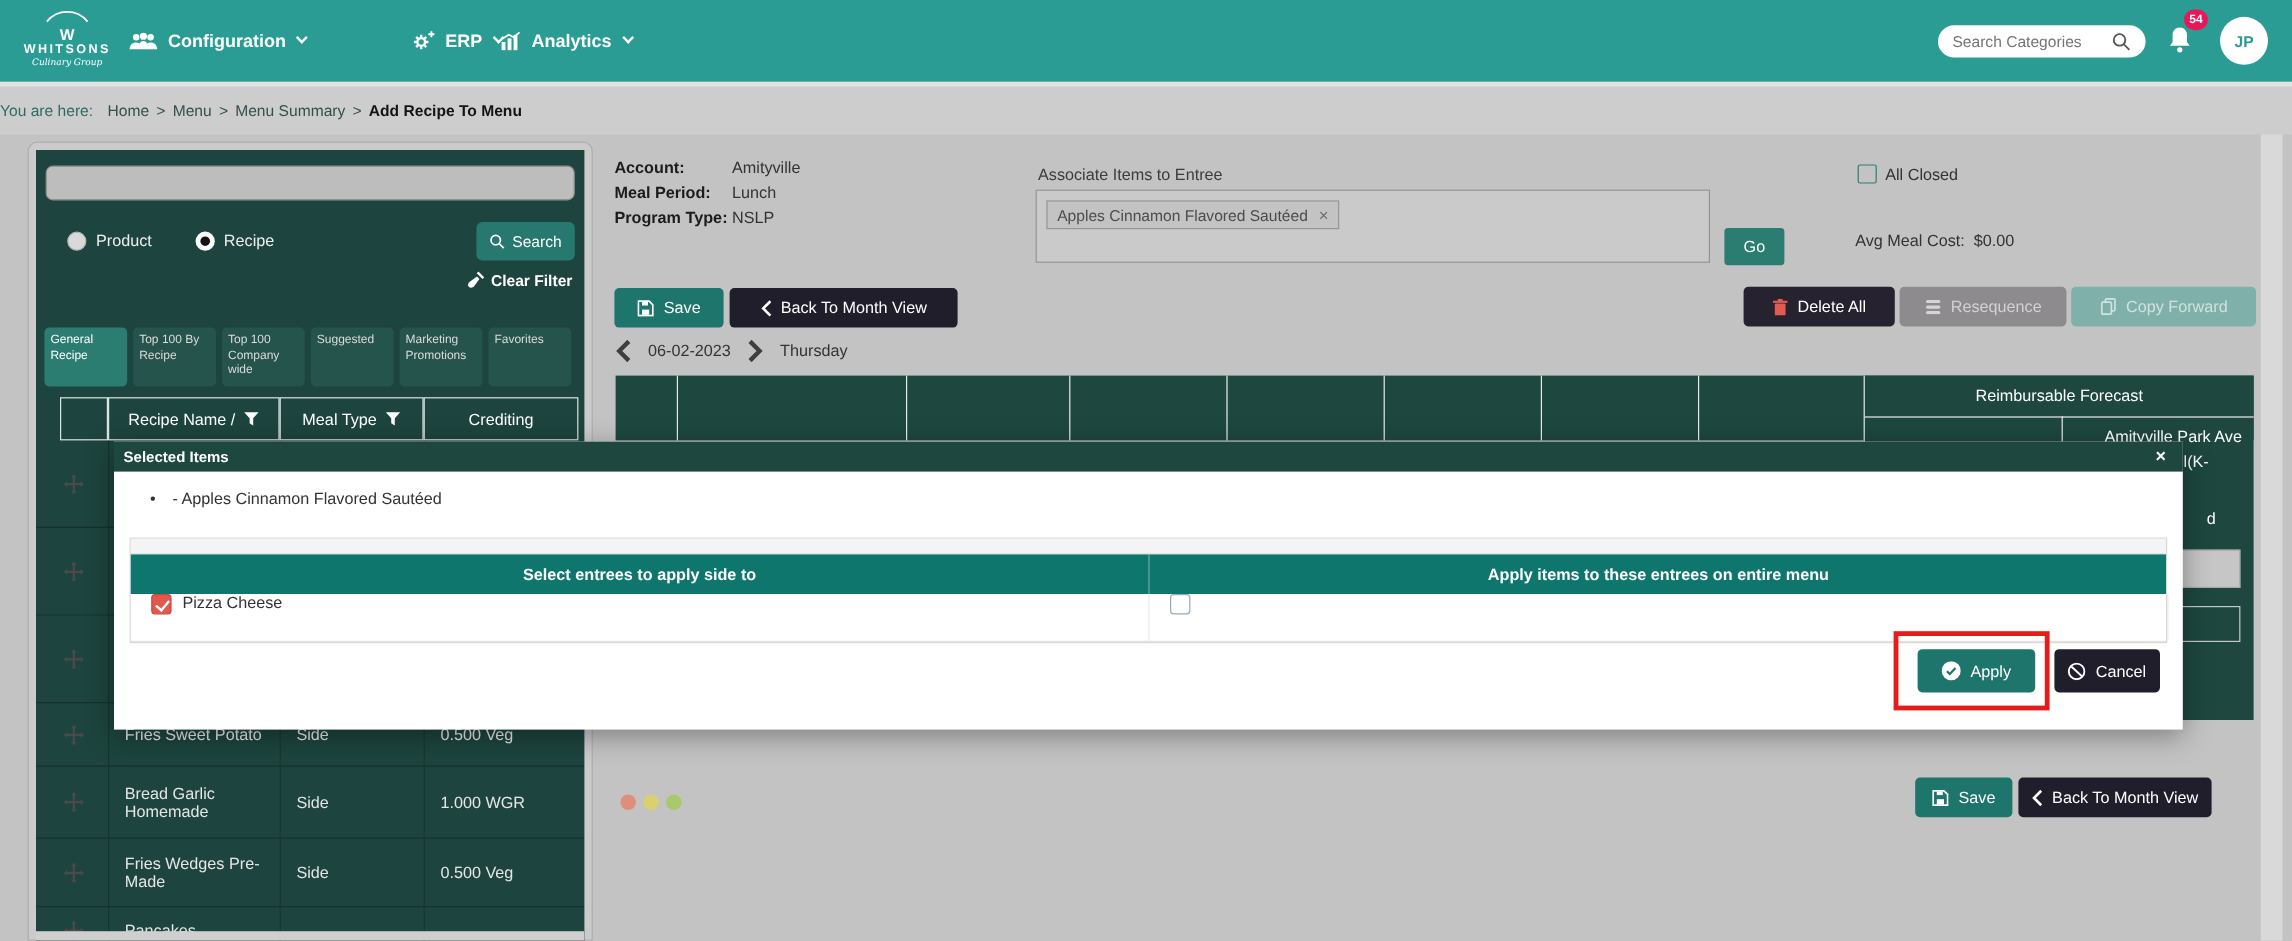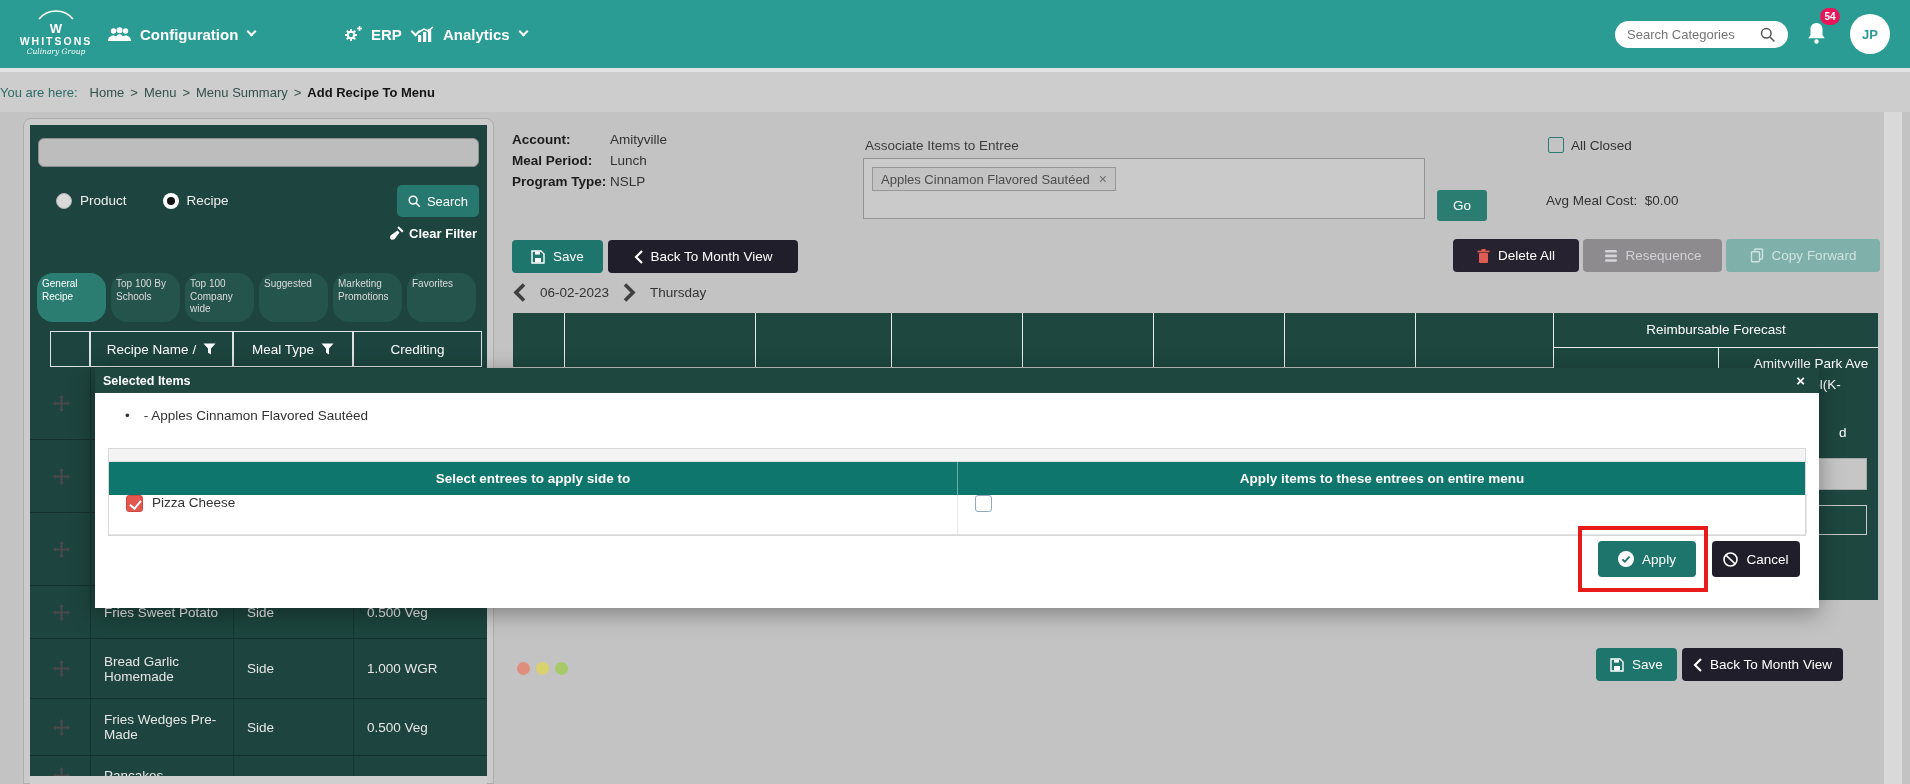--- a/index.html
+++ b/index.html
@@ -31,21 +31,21 @@
   .side-panel { position: absolute; left: 30px; top: 125px; width: 457px; height: 659px; background: #1d443e; overflow: hidden; }
   .side-search { position: absolute; left: 8px; top: 13px; width: 441px; height: 29px; background: #bdbdbd; border: 1px solid #8f8f8f; border-radius: 6px; padding: 0 10px; font-size: 13px; color: #333; font-family: "Liberation Sans", sans-serif; }
   .radio-row { position: absolute; left: 26px; top: 68px; display: flex; align-items: center; gap: 36px; color: #eee; font-size: 13.5px; }
   .radio { width: 16px; height: 16px; border-radius: 50%; display: inline-block; vertical-align: middle; margin-right: 8px; }
   .radio.off { background: #d9d9d9; border: 1px solid #b5b5b5; }
   .radio.on { background: #fff; position: relative; }
   .radio.on::after { content: ""; position: absolute; left: 4px; top: 4px; width: 8px; height: 8px; border-radius: 50%; background: #141414; }
   .side-search-btn { position: absolute; left: 367px; top: 60px; width: 82px; height: 32px; background: #27786e; border: none; border-radius: 5px; color: #fff; font-size: 13px; display: flex; align-items: center; justify-content: center; gap: 6px; cursor: pointer; font-family: "Liberation Sans", sans-serif; }
   .clear-filter { position: absolute; right: 10px; top: 101px; color: #fff; font-size: 13px; font-weight: bold; display: flex; align-items: center; gap: 5px; cursor: pointer; }
   .tabs { position: absolute; left: 7px; top: 148px; display: flex; gap: 5px; }
-  .tab { width: 69px; height: 49px; background: #24544c; border-radius: 16px; color: #dcdcdc; font-size: 10px; padding: 5px 5px; line-height: 1.25; cursor: pointer; }
+  .tab { width: 69px; height: 49px; background: #24544c; border-radius: 4px; color: #dcdcdc; font-size: 10px; padding: 5px 5px; line-height: 1.25; cursor: pointer; }
   .tab.active { background: #2b7d72; color: #fff; }
   .side-thead { position: absolute; left: 20px; top: 206px; width: 432px; height: 36px; display: grid; grid-template-columns: 40px 143px 120px 129px; }
   .side-th { border: 1px solid rgba(255,255,255,.85); color: #fff; font-size: 13.5px; display: flex; align-items: center; justify-content: center; gap: 7px; }
   .side-rows { position: absolute; left: 0; top: 242px; width: 457px; }
   .side-row { display: grid; grid-template-columns: 60px 143px 120px 134px; border-bottom: 1px solid rgba(0,0,0,.28); color: #e6e6e6; font-size: 13.5px; }
   .side-row .cell { padding: 8px 10px 8px 13px; display: flex; align-items: center; border-left: 1px solid rgba(0,0,0,.22); }
   .side-row .dragcell { display: flex; align-items: center; justify-content: center; border-left: none; }
   .row-filler { height: 73px; }
   .side-scrollstrip { position: absolute; left: 0; bottom: 0; width: 457px; height: 8px; background: #cfcfcf; }
   
@@ -218,21 +218,21 @@
         <svg width="15" height="15" viewBox="0 0 15 15">
           <line x1="9" y1="1" x2="13.8" y2="5.8" stroke="#fff" stroke-width="2"></line>
           <path d="M8.5 4.5L2.2 9c-1.2.9-1.7 2.8-.4 4.2 1.6 1 3.5.4 4.3-.7l4.4-6z" fill="#fff"></path>
         </svg>
       </span>
     <span>Clear Filter</span>
   </div>
 
   <div class="tabs">
     <div class="tab active">General Recipe</div>
-    <div class="tab">Top 100 By Schools</div>
+    <div class="tab">Top 100 By Recipe</div>
     <div class="tab">Top 100 Company wide</div>
     <div class="tab">Suggested</div>
     <div class="tab">Marketing Promotions</div>
     <div class="tab">Favorites</div>
   </div>
 
   <div class="side-thead">
     <div class="side-th"></div>
     <div class="side-th">
         <span>Recipe Name /</span>

